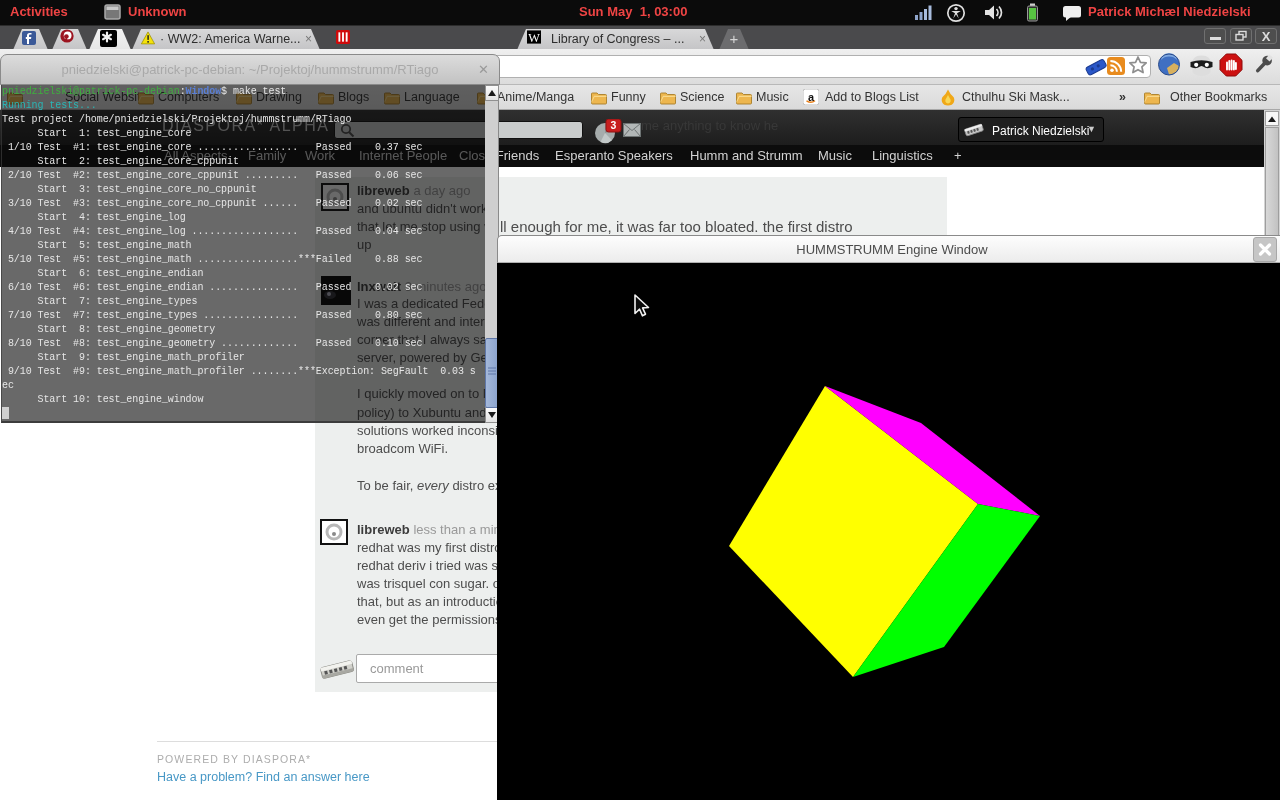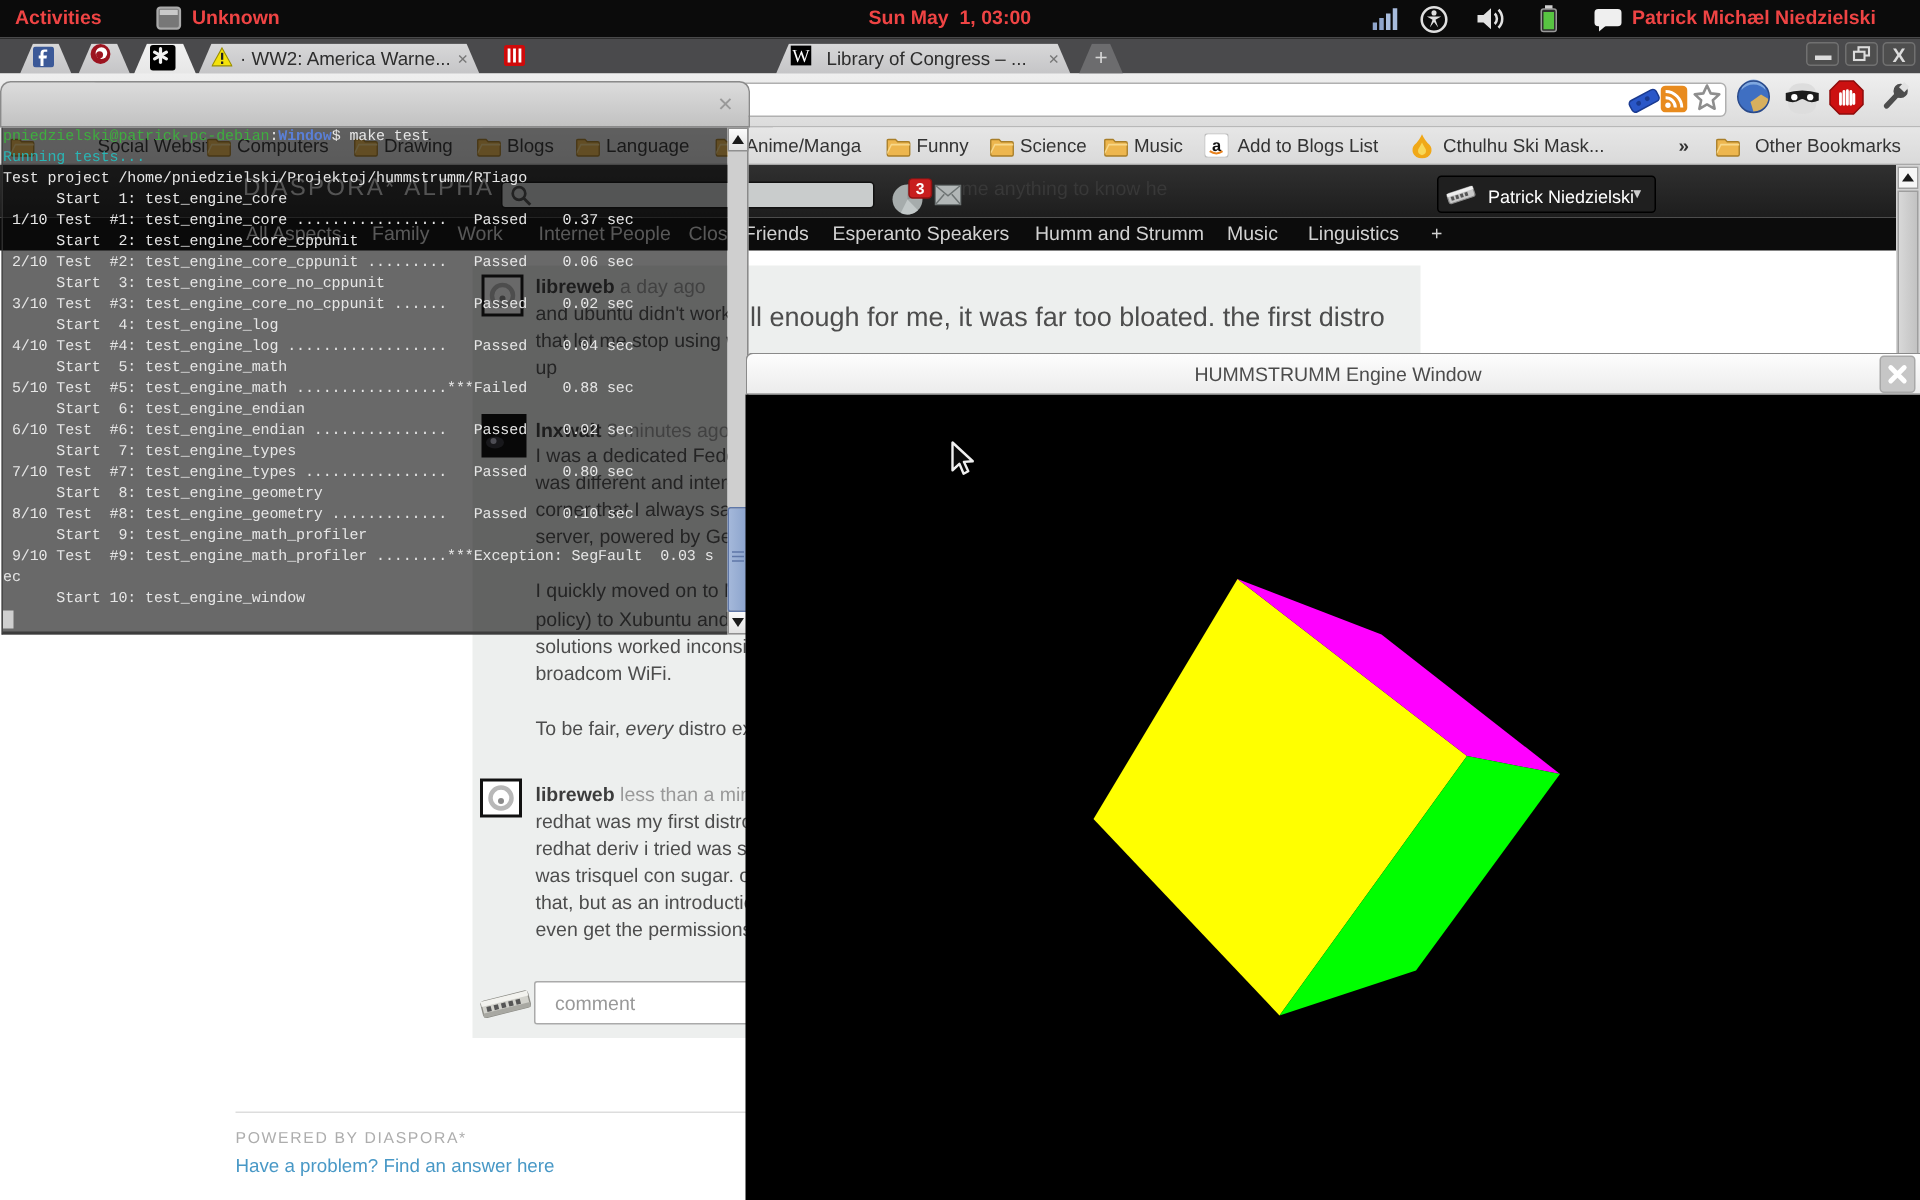--- a/index.html
+++ b/index.html
@@ -350,21 +350,21 @@
     <rect x="4" y="13.2" width="3" height="3.4" fill="#555"></rect>
     <rect x="9" y="13.2" width="3" height="3.4" fill="#555"></rect>
     <rect x="14" y="13.2" width="3" height="3.4" fill="#555"></rect>
     <rect x="19" y="13.2" width="3" height="3.4" fill="#555"></rect>
     <rect x="24" y="13.2" width="3" height="3.4" fill="#555"></rect>
   </g>
 </svg>
 
 <div class="cmt" style="left:357px; top:183px;"><b>libreweb</b> <span class="ago">a day ago</span></div>
 <div class="cline" style="top:201px; width:140px; overflow:hidden;">and ubuntu didn't work we</div>
-<div class="cline" style="left:500px; top:201px; font-size:18px;">ll enough for me, it was far too bloated. the first distro</div>
+<div class="cline" style="left:500px; top:218px; font-size:15px;">ll enough for me, it was far too bloated. the first distro</div>
 <div class="cline" style="top:219px; width:140px; overflow:hidden;">that let me stop using w</div>
 <div class="cline" style="top:237px;">up</div>
 
 <div class="cmt" style="left:357px; top:279px;"><b>lnxwalt</b> <span class="ago">3 minutes ago</span></div>
 <div class="cline" style="top:296px;">I was a dedicated Fedora user for a long time, it</div>
 <div class="cline" style="top:314px;">was different and interesting, and there was a</div>
 <div class="cline" style="top:332px;">corner that I always said I would keep for my own</div>
 <div class="cline" style="top:350px;">server, powered by Gentoo.</div>
 <div class="cline" style="top:386px;">I quickly moved on to Mandriva (due to install</div>
 <div class="cline" style="top:405px;">policy) to Xubuntu and later, none of the proposed</div>
@@ -432,21 +432,21 @@
       <svg width="12" height="14" viewBox="0 0 12 14">
             <polygon points="6,10 10,4 2,4" fill="#1a1a1a"></polygon>
           </svg>
     </div>
     <div style="position:absolute; left:0px; top:253px; width:14px; height:70px; background:linear-gradient(90deg,#a4b8da,#8ba3cc); border:1px solid #5f77a8; border-radius:2px;">
       <svg width="12" height="65" viewBox="0 0 12 65">
             <path d="M2,29 L10,29 M2,32 L10,32 M2,35 L10,35" stroke="#5f77a8" stroke-width="1"></path>
           </svg>
     </div>
   </div>
-  <div id="termtitle">
+  <div id="termtitle"><span style="position:relative; top:7px;">pniedzielski@patrick-pc-debian: ~/Projektoj/hummstrumm/RTiago</span>
     <span style="position:absolute; right:10px; top:7px; color:#999;">✕</span></div>
 </div>
 
 <div id="engine" class="abs">
   <div id="engbody">
     <svg width="783" height="537" viewBox="0 0 783 537">
       <polygon points="328,123 481,241 356,414 232,283" fill="#ffff00"></polygon>
       <polygon points="328,123 424,160 543,253 481,241" fill="#ff00ff"></polygon>
       <polygon points="481,241 543,253 447,384 356,414" fill="#00ff00"></polygon>
     </svg>

